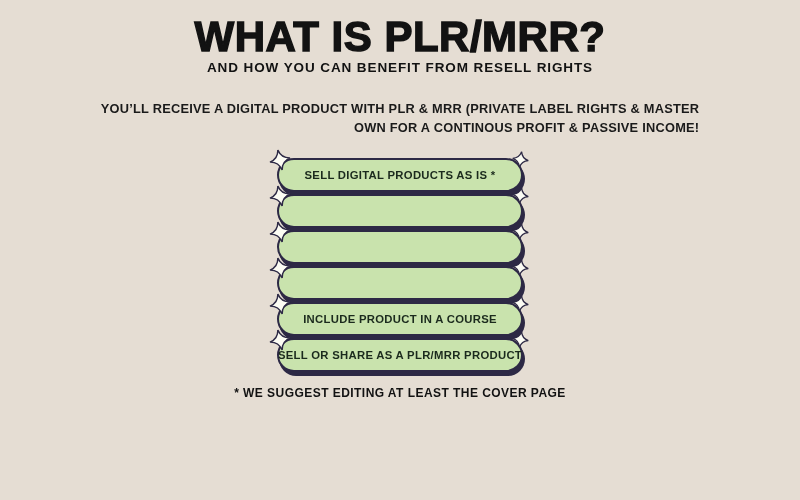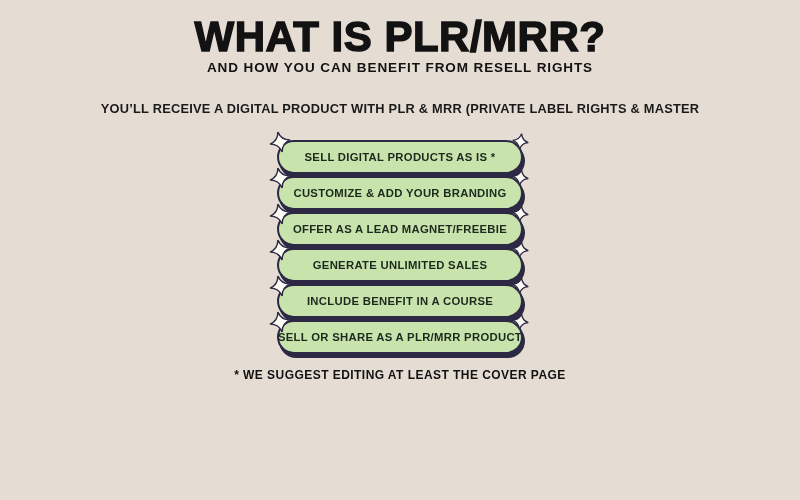--- a/index.html
+++ b/index.html
@@ -83,20 +83,21 @@
   }
 </style>
 </head>
 <body>
 
 <h1 class="page-title">WHAT IS PLR/MRR?</h1>
 <div class="page-subtitle">AND HOW YOU CAN BENEFIT FROM RESELL RIGHTS</div>
 
 <div class="intro">
   <div>YOU’LL RECEIVE A DIGITAL PRODUCT WITH PLR &amp; MRR (PRIVATE LABEL RIGHTS &amp; MASTER</div>
+  <div>OWN FOR A CONTINOUS PROFIT &amp; PASSIVE INCOME!</div>
 </div>
 
 <div class="pills" id="pills">
   <div class="pill">
     <span class="sparkle sparkle-left">
       <svg width="22" height="22" viewBox="0 0 24 24">
         <path d="M12 0.8 C13.2 7 17 10.8 23.2 12 C17 13.2 13.2 17 12 23.2 C10.8 17 7 13.2 0.8 12 C7 10.8 10.8 7 12 0.8 Z" fill="#fcfcf4" stroke="#2d2945" stroke-width="1.6"></path>
       </svg>
     </span>
     <span class="sparkle sparkle-right">
@@ -111,63 +112,60 @@
     <span class="sparkle sparkle-left">
       <svg width="22" height="22" viewBox="0 0 24 24">
         <path d="M12 0.8 C13.2 7 17 10.8 23.2 12 C17 13.2 13.2 17 12 23.2 C10.8 17 7 13.2 0.8 12 C7 10.8 10.8 7 12 0.8 Z" fill="#fcfcf4" stroke="#2d2945" stroke-width="1.6"></path>
       </svg>
     </span>
     <span class="sparkle sparkle-right">
       <svg width="17" height="17" viewBox="0 0 24 24">
         <path d="M12 0.8 C13.2 7 17 10.8 23.2 12 C17 13.2 13.2 17 12 23.2 C10.8 17 7 13.2 0.8 12 C7 10.8 10.8 7 12 0.8 Z" fill="#fcfcf4" stroke="#2d2945" stroke-width="1.8"></path>
       </svg>
     </span>
-    <span class="pill-label">CUSTOMIZE &amp; ADD YOUR BRANDING</span>
   </div>
 
   <div class="pill">
     <span class="sparkle sparkle-left">
       <svg width="22" height="22" viewBox="0 0 24 24">
         <path d="M12 0.8 C13.2 7 17 10.8 23.2 12 C17 13.2 13.2 17 12 23.2 C10.8 17 7 13.2 0.8 12 C7 10.8 10.8 7 12 0.8 Z" fill="#fcfcf4" stroke="#2d2945" stroke-width="1.6"></path>
       </svg>
     </span>
     <span class="sparkle sparkle-right">
       <svg width="17" height="17" viewBox="0 0 24 24">
         <path d="M12 0.8 C13.2 7 17 10.8 23.2 12 C17 13.2 13.2 17 12 23.2 C10.8 17 7 13.2 0.8 12 C7 10.8 10.8 7 12 0.8 Z" fill="#fcfcf4" stroke="#2d2945" stroke-width="1.8"></path>
       </svg>
     </span>
-    <span class="pill-label">OFFER AS A LEAD MAGNET/FREEBIE</span>
   </div>
 
   <div class="pill">
     <span class="sparkle sparkle-left">
       <svg width="22" height="22" viewBox="0 0 24 24">
         <path d="M12 0.8 C13.2 7 17 10.8 23.2 12 C17 13.2 13.2 17 12 23.2 C10.8 17 7 13.2 0.8 12 C7 10.8 10.8 7 12 0.8 Z" fill="#fcfcf4" stroke="#2d2945" stroke-width="1.6"></path>
       </svg>
     </span>
     <span class="sparkle sparkle-right">
       <svg width="17" height="17" viewBox="0 0 24 24">
         <path d="M12 0.8 C13.2 7 17 10.8 23.2 12 C17 13.2 13.2 17 12 23.2 C10.8 17 7 13.2 0.8 12 C7 10.8 10.8 7 12 0.8 Z" fill="#fcfcf4" stroke="#2d2945" stroke-width="1.8"></path>
       </svg>
     </span>
-    <span class="pill-label">GENERATE UNLIMITED SALES</span>
   </div>
 
   <div class="pill">
     <span class="sparkle sparkle-left">
       <svg width="22" height="22" viewBox="0 0 24 24">
         <path d="M12 0.8 C13.2 7 17 10.8 23.2 12 C17 13.2 13.2 17 12 23.2 C10.8 17 7 13.2 0.8 12 C7 10.8 10.8 7 12 0.8 Z" fill="#fcfcf4" stroke="#2d2945" stroke-width="1.6"></path>
       </svg>
     </span>
     <span class="sparkle sparkle-right">
       <svg width="17" height="17" viewBox="0 0 24 24">
         <path d="M12 0.8 C13.2 7 17 10.8 23.2 12 C17 13.2 13.2 17 12 23.2 C10.8 17 7 13.2 0.8 12 C7 10.8 10.8 7 12 0.8 Z" fill="#fcfcf4" stroke="#2d2945" stroke-width="1.8"></path>
       </svg>
     </span>
-    <span class="pill-label">INCLUDE BENEFIT IN A COURSE</span>
+    <span class="pill-label">INCLUDE PRODUCT IN A COURSE</span>
   </div>
 
   <div class="pill">
     <span class="sparkle sparkle-left">
       <svg width="22" height="22" viewBox="0 0 24 24">
         <path d="M12 0.8 C13.2 7 17 10.8 23.2 12 C17 13.2 13.2 17 12 23.2 C10.8 17 7 13.2 0.8 12 C7 10.8 10.8 7 12 0.8 Z" fill="#fcfcf4" stroke="#2d2945" stroke-width="1.6"></path>
       </svg>
     </span>
     <span class="sparkle sparkle-right">
       <svg width="17" height="17" viewBox="0 0 24 24">

